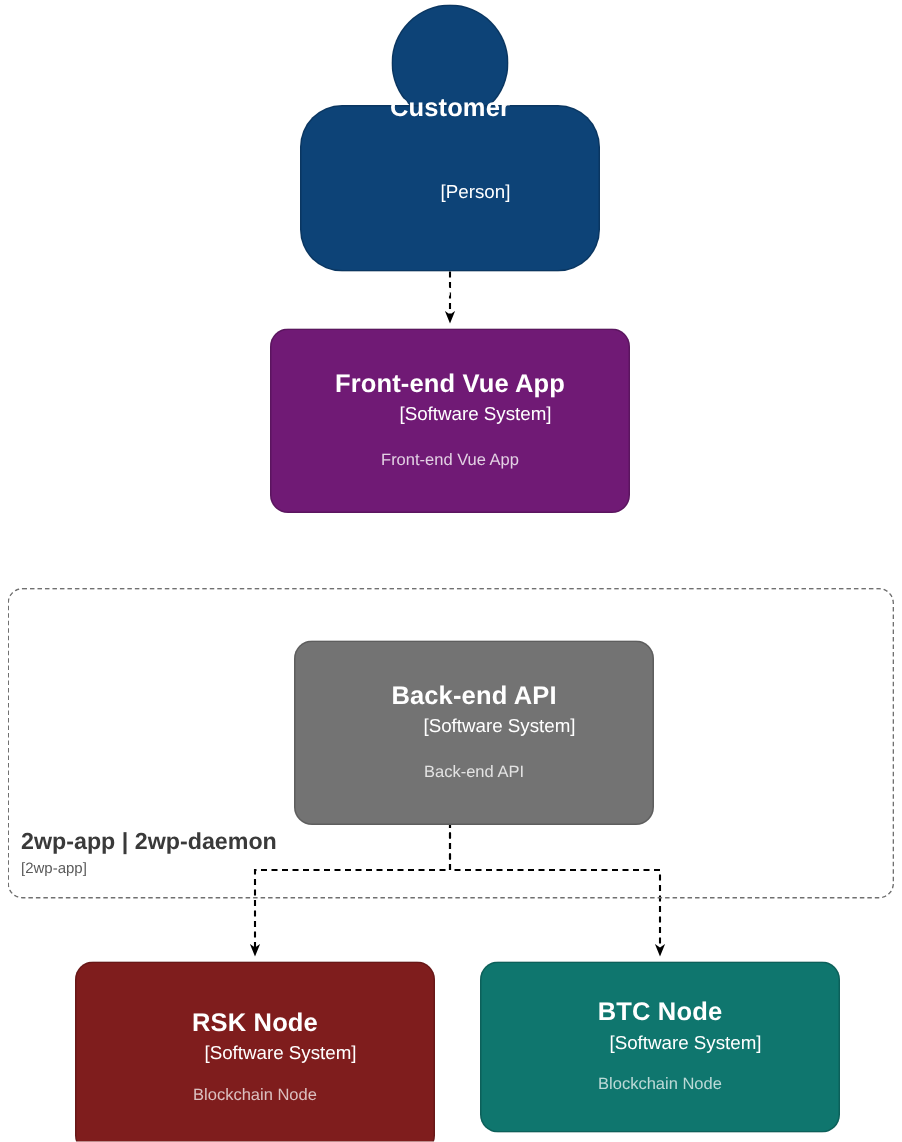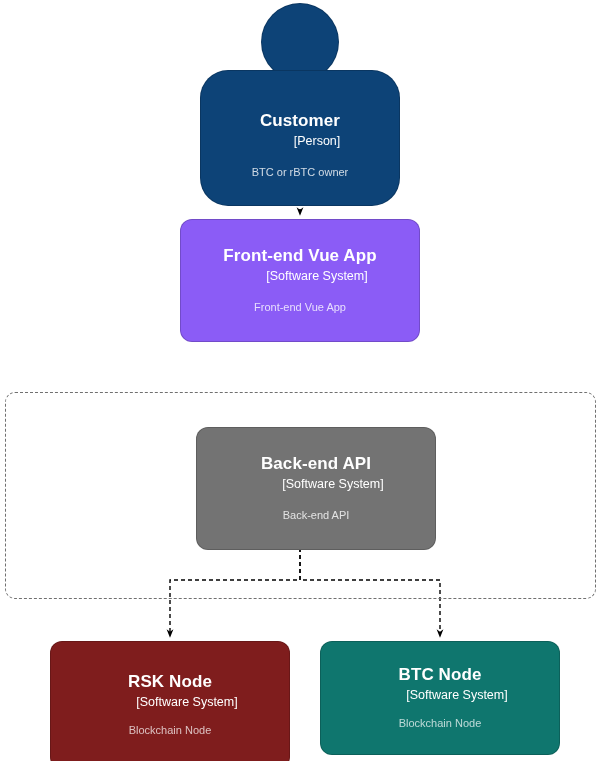--- a/index.html
+++ b/index.html
@@ -59,42 +59,43 @@
     font-size: 11px;
     line-height: 1.3;
     margin-top: 16px;
     color: rgba(255,255,255,0.80);
   }
   
   #person-customer-body {
     left: 200px;
     top: 70px;
     width: 200px;
-    height: 136px;
+    height: 111px;
     background: #0d4377;
     border-radius: 28px;
     padding-top: 14px;
+    gap: 36px;
   }
   #person-customer-head {
     position: absolute;
     left: 261px;
     top: 3px;
     width: 78px;
     height: 78px;
     border-radius: 50%;
     background: #0d4377;
     border: 1px solid rgba(0,0,0,0.18);
     box-sizing: border-box;
   }
   #system-frontend {
     left: 180px;
     top: 219px;
     width: 240px;
     height: 123px;
-    background: #8b5cf6;
+    background: #701a75;
   }
   #system-backend {
     left: 180px;
     top: 427px;
     width: 240px;
     height: 123px;
     background: #737373;
     margin-left: 16px;
   }
   #system-rsk-node {
@@ -165,20 +166,24 @@
     <g>
       <path d="M 300 541 L 300 580 L 170 580 L 170 633.5" fill="none" stroke="#000000" stroke-width="1.4" stroke-dasharray="4,3" marker-end="url(#arrowhead)"></path>
     </g>
 
     <g>
       <path d="M 300 541 L 300 580 L 440 580 L 440 633.5" fill="none" stroke="#000000" stroke-width="1.4" stroke-dasharray="4,3" marker-end="url(#arrowhead)"></path>
     </g>
   </svg>
 
   <div id="boundary-2wp"></div>
+  <div id="boundary-label-wrap">
+    <div id="boundary-label-name">2wp-app | 2wp-daemon</div>
+    <div id="boundary-label-type">[2wp-app]</div>
+  </div>
 
   <div id="person-customer-head"></div>
   <div class="node" id="person-customer-body">
     <div class="node-title">Customer</div>
     <div class="node-type">[Person]</div>
     <div class="node-desc">BTC or rBTC owner</div>
   </div>
 
   <div class="node" id="system-frontend">
     <div class="node-title">Front-end Vue App</div>

